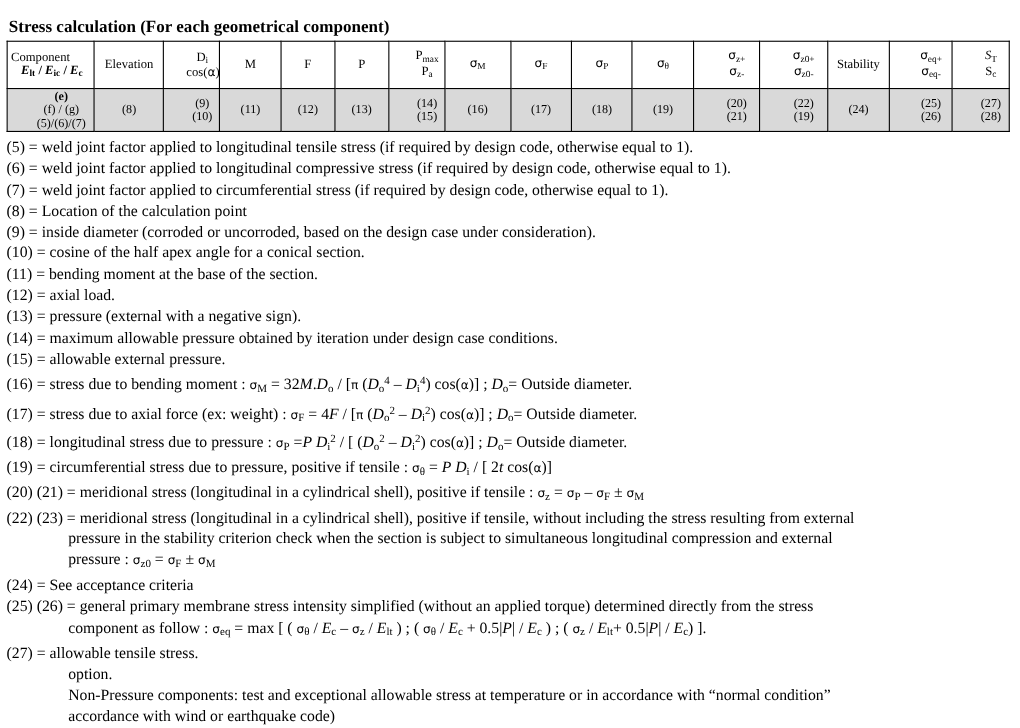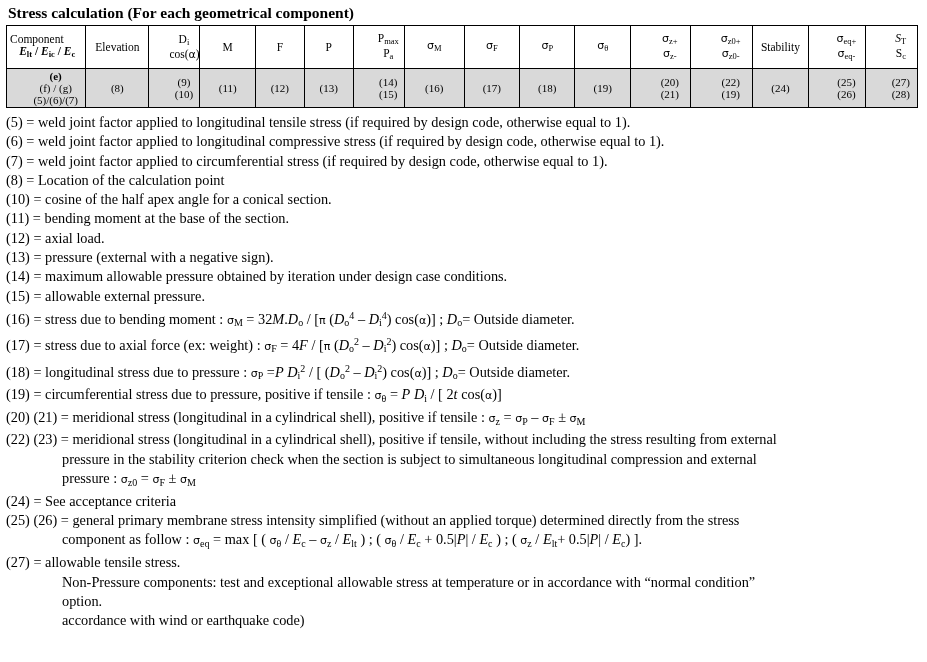--- a/index.html
+++ b/index.html
@@ -11,21 +11,21 @@
     width: 927px;
     height: 662px;
     font-family: "Liberation Serif", serif;
     color: #000000;
     overflow: hidden;
   }
   .page {
     position: relative;
     width: 927px;
     height: 662px;
-    padding: 4px 6px 0 6px;
+    padding: 16px 6px 0 6px;
     box-sizing: border-box;
   }
   .doc-title {
     font-family: "Liberation Serif", serif;
     font-size: 15.5px;
     font-weight: bold;
     line-height: 18px;
     margin: 0 0 3px 2px;
   }
 
@@ -197,20 +197,21 @@
   <div class="notes">
 
     <p class="note">(5) = weld joint factor applied to longitudinal tensile stress (if required by design code, otherwise equal to 1).</p>
 
     <p class="note">(6) = weld joint factor applied to longitudinal compressive stress (if required by design code, otherwise equal to 1).</p>
 
     <p class="note">(7) = weld joint factor applied to circumferential stress (if required by design code, otherwise equal to 1).</p>
 
     <p class="note">(8) = Location of the calculation point</p>
 
+    <p class="note">(9) = inside diameter (corroded or uncorroded, based on the design case under consideration).</p>
 
     <p class="note">(10) = cosine of the half apex angle for a conical section.</p>
 
     <p class="note">(11) = bending moment at the base of the section.</p>
 
     <p class="note">(12) = axial load.</p>
 
     <p class="note">(13) = pressure (external with a negative sign).</p>
 
     <p class="note">(14) = maximum allowable pressure obtained by iteration under design case conditions.</p>
@@ -232,19 +233,19 @@
       <span class="cont">pressure : <span class="g">σ</span><span class="nsub">z0</span> = <span class="g">σ</span><span class="nsub">F</span> ± <span class="g">σ</span><span class="nsub">M</span></span>
     </p>
 
     <p class="note">(24) = See acceptance criteria</p>
 
     <p class="note">(25) (26) = general primary membrane stress intensity simplified (without an applied torque) determined directly from the stress
       <span class="cont">component as follow : <span class="g">σ</span><span class="nsub">eq</span> = max [ ( <span class="g">σ</span><span class="nsub">θ</span> / <span class="it">E</span><span class="nsub">c</span> – <span class="g">σ</span><span class="nsub">z</span> / <span class="it">E</span><span class="nsub">lt</span> ) ; ( <span class="g">σ</span><span class="nsub">θ</span> / <span class="it">E</span><span class="nsub">c</span> + 0.5|<span class="it">P</span>| / <span class="it">E</span><span class="nsub">c</span> ) ; ( <span class="g">σ</span><span class="nsub">z</span> / <span class="it">E</span><span class="nsub">lt</span>+ 0.5|<span class="it">P</span>| / <span class="it">E</span><span class="nsub">c</span>) ].</span>
     </p>
 
     <p class="note">(27) = allowable tensile stress.
+      <span class="cont">option.</span>
       <span class="cont">Non-Pressure components: test and exceptional allowable stress at temperature or in accordance with “normal condition”</span>
-      <span class="cont">option.</span>
       <span class="cont">accordance with wind or earthquake code)</span>
     </p>
 
   </div>
 </div>
 
 </body></html>

